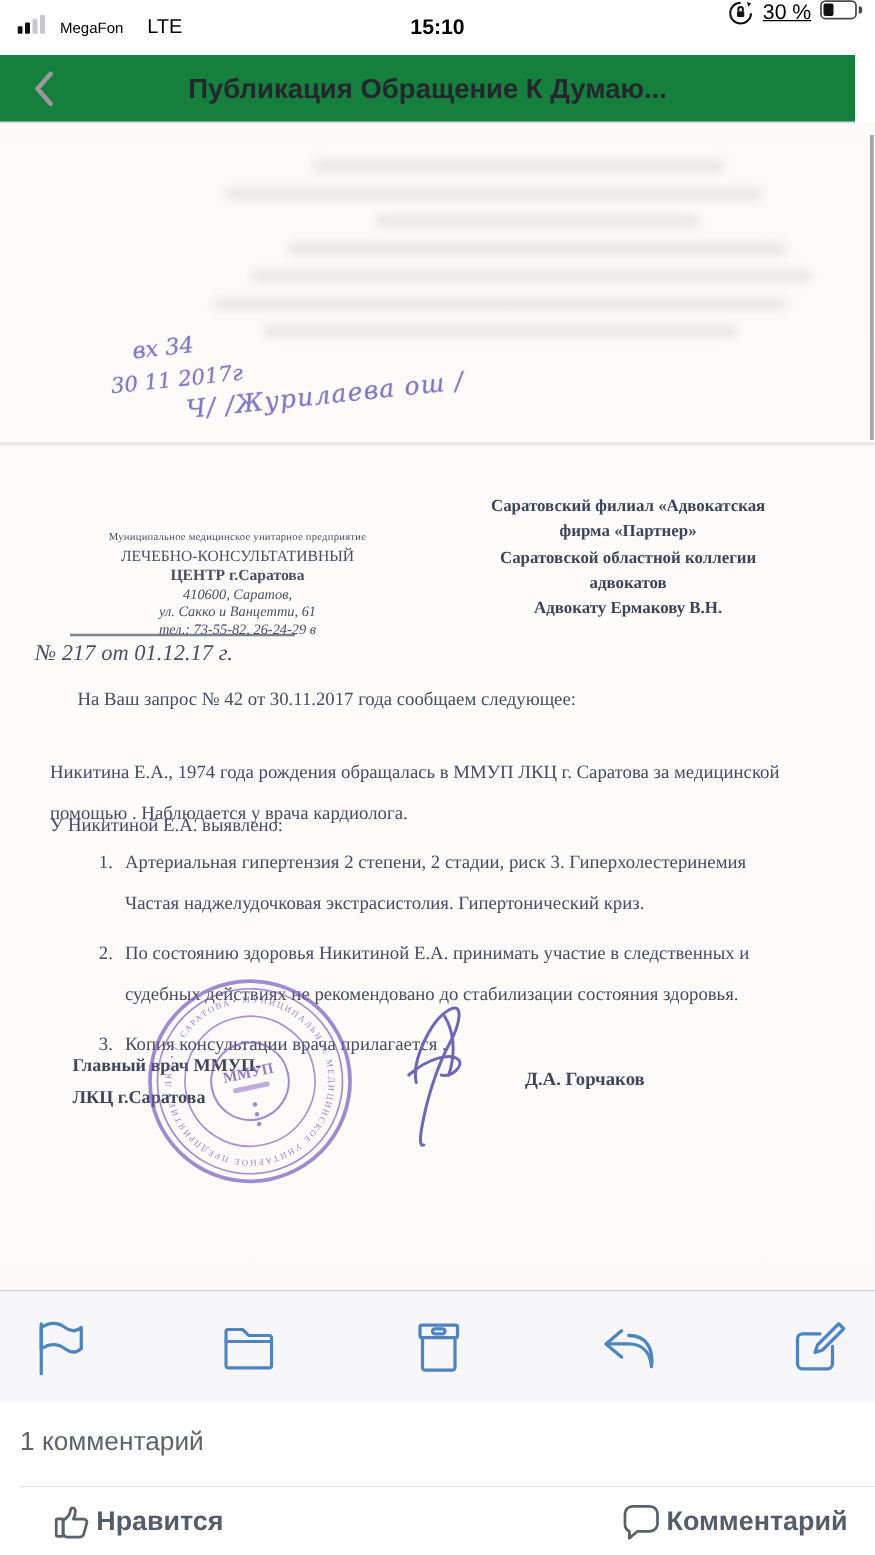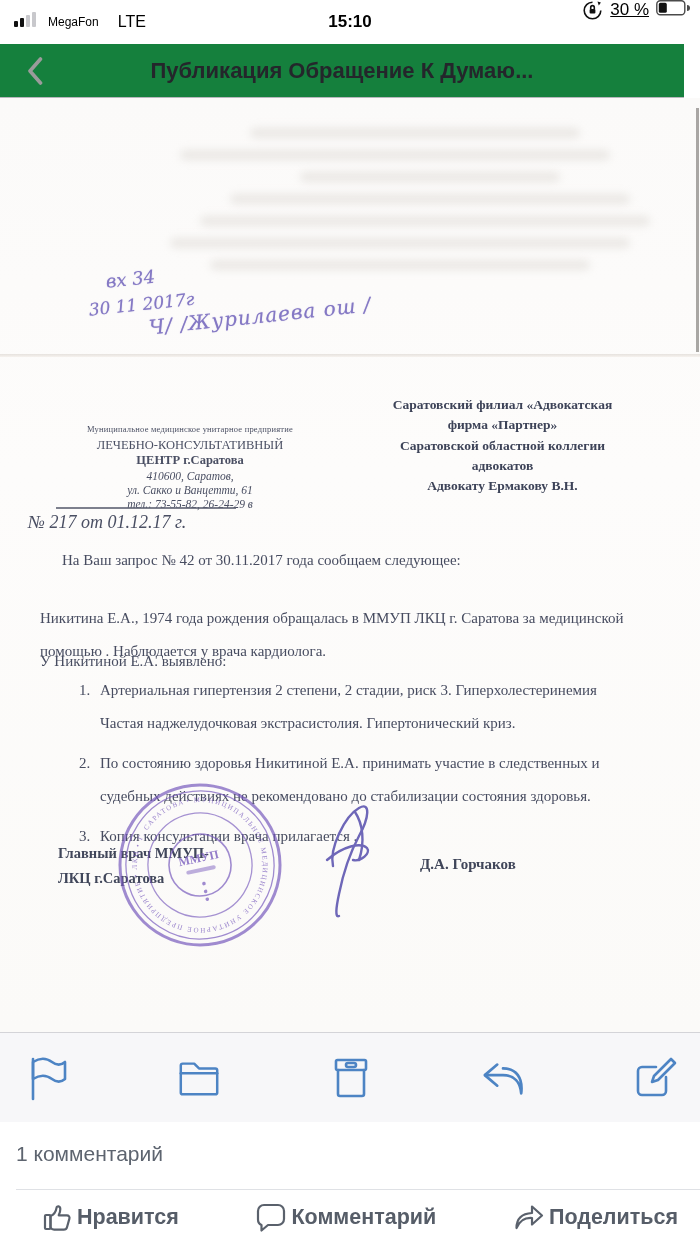--- a/index.html
+++ b/index.html
@@ -267,21 +267,15 @@
         <path d="M8.5,25.5 V14 c3.2,-1.2 5.4,-4.2 6,-8.2 c0.3,-2.2 3.8,-1.9 3.8,1.1 c0,2.4 -0.7,4.6 -1.6,6.4 h8.2 c1.8,0 3,1.6 2.5,3.3 l-2.4,8.6 c-0.4,1.5 -1.7,2.5 -3.3,2.5 h-9.6 c-1.3,0 -2.6,-0.6 -3.6,-2.2 z"></path>
       </svg>
       <span class="action-label">Нравится</span>
     </div>
     <div class="action">
       <svg width="32" height="32" viewBox="0 0 32 32" fill="none" stroke="#5a616c" stroke-width="2.2" stroke-linecap="round" stroke-linejoin="round">
         <path d="M9,4 h14 a6,6 0 0 1 6,6 v8 a6,6 0 0 1 -6,6 H13 l-6.5,5.5 V24 a6,6 0 0 1 -3.5,-5.5 v-8.5 a6,6 0 0 1 6,-6 z"></path>
       </svg>
       <span class="action-label">Комментарий</span>
     </div>
-    <div class="action">
-      <svg width="32" height="32" viewBox="0 0 32 32" fill="none" stroke="#5a616c" stroke-width="2.2" stroke-linecap="round" stroke-linejoin="round">
-        <path d="M19,12 V5.5 L29,14.5 L19,23.5 V17 c-7,-0.5 -12.5,3 -15.5,10 C3.5,16.5 10,12.5 19,12 z"></path>
-      </svg>
-      <span class="action-label">Поделиться</span>
-    </div>
   </div>
 
 </div>
 
 </body></html>

